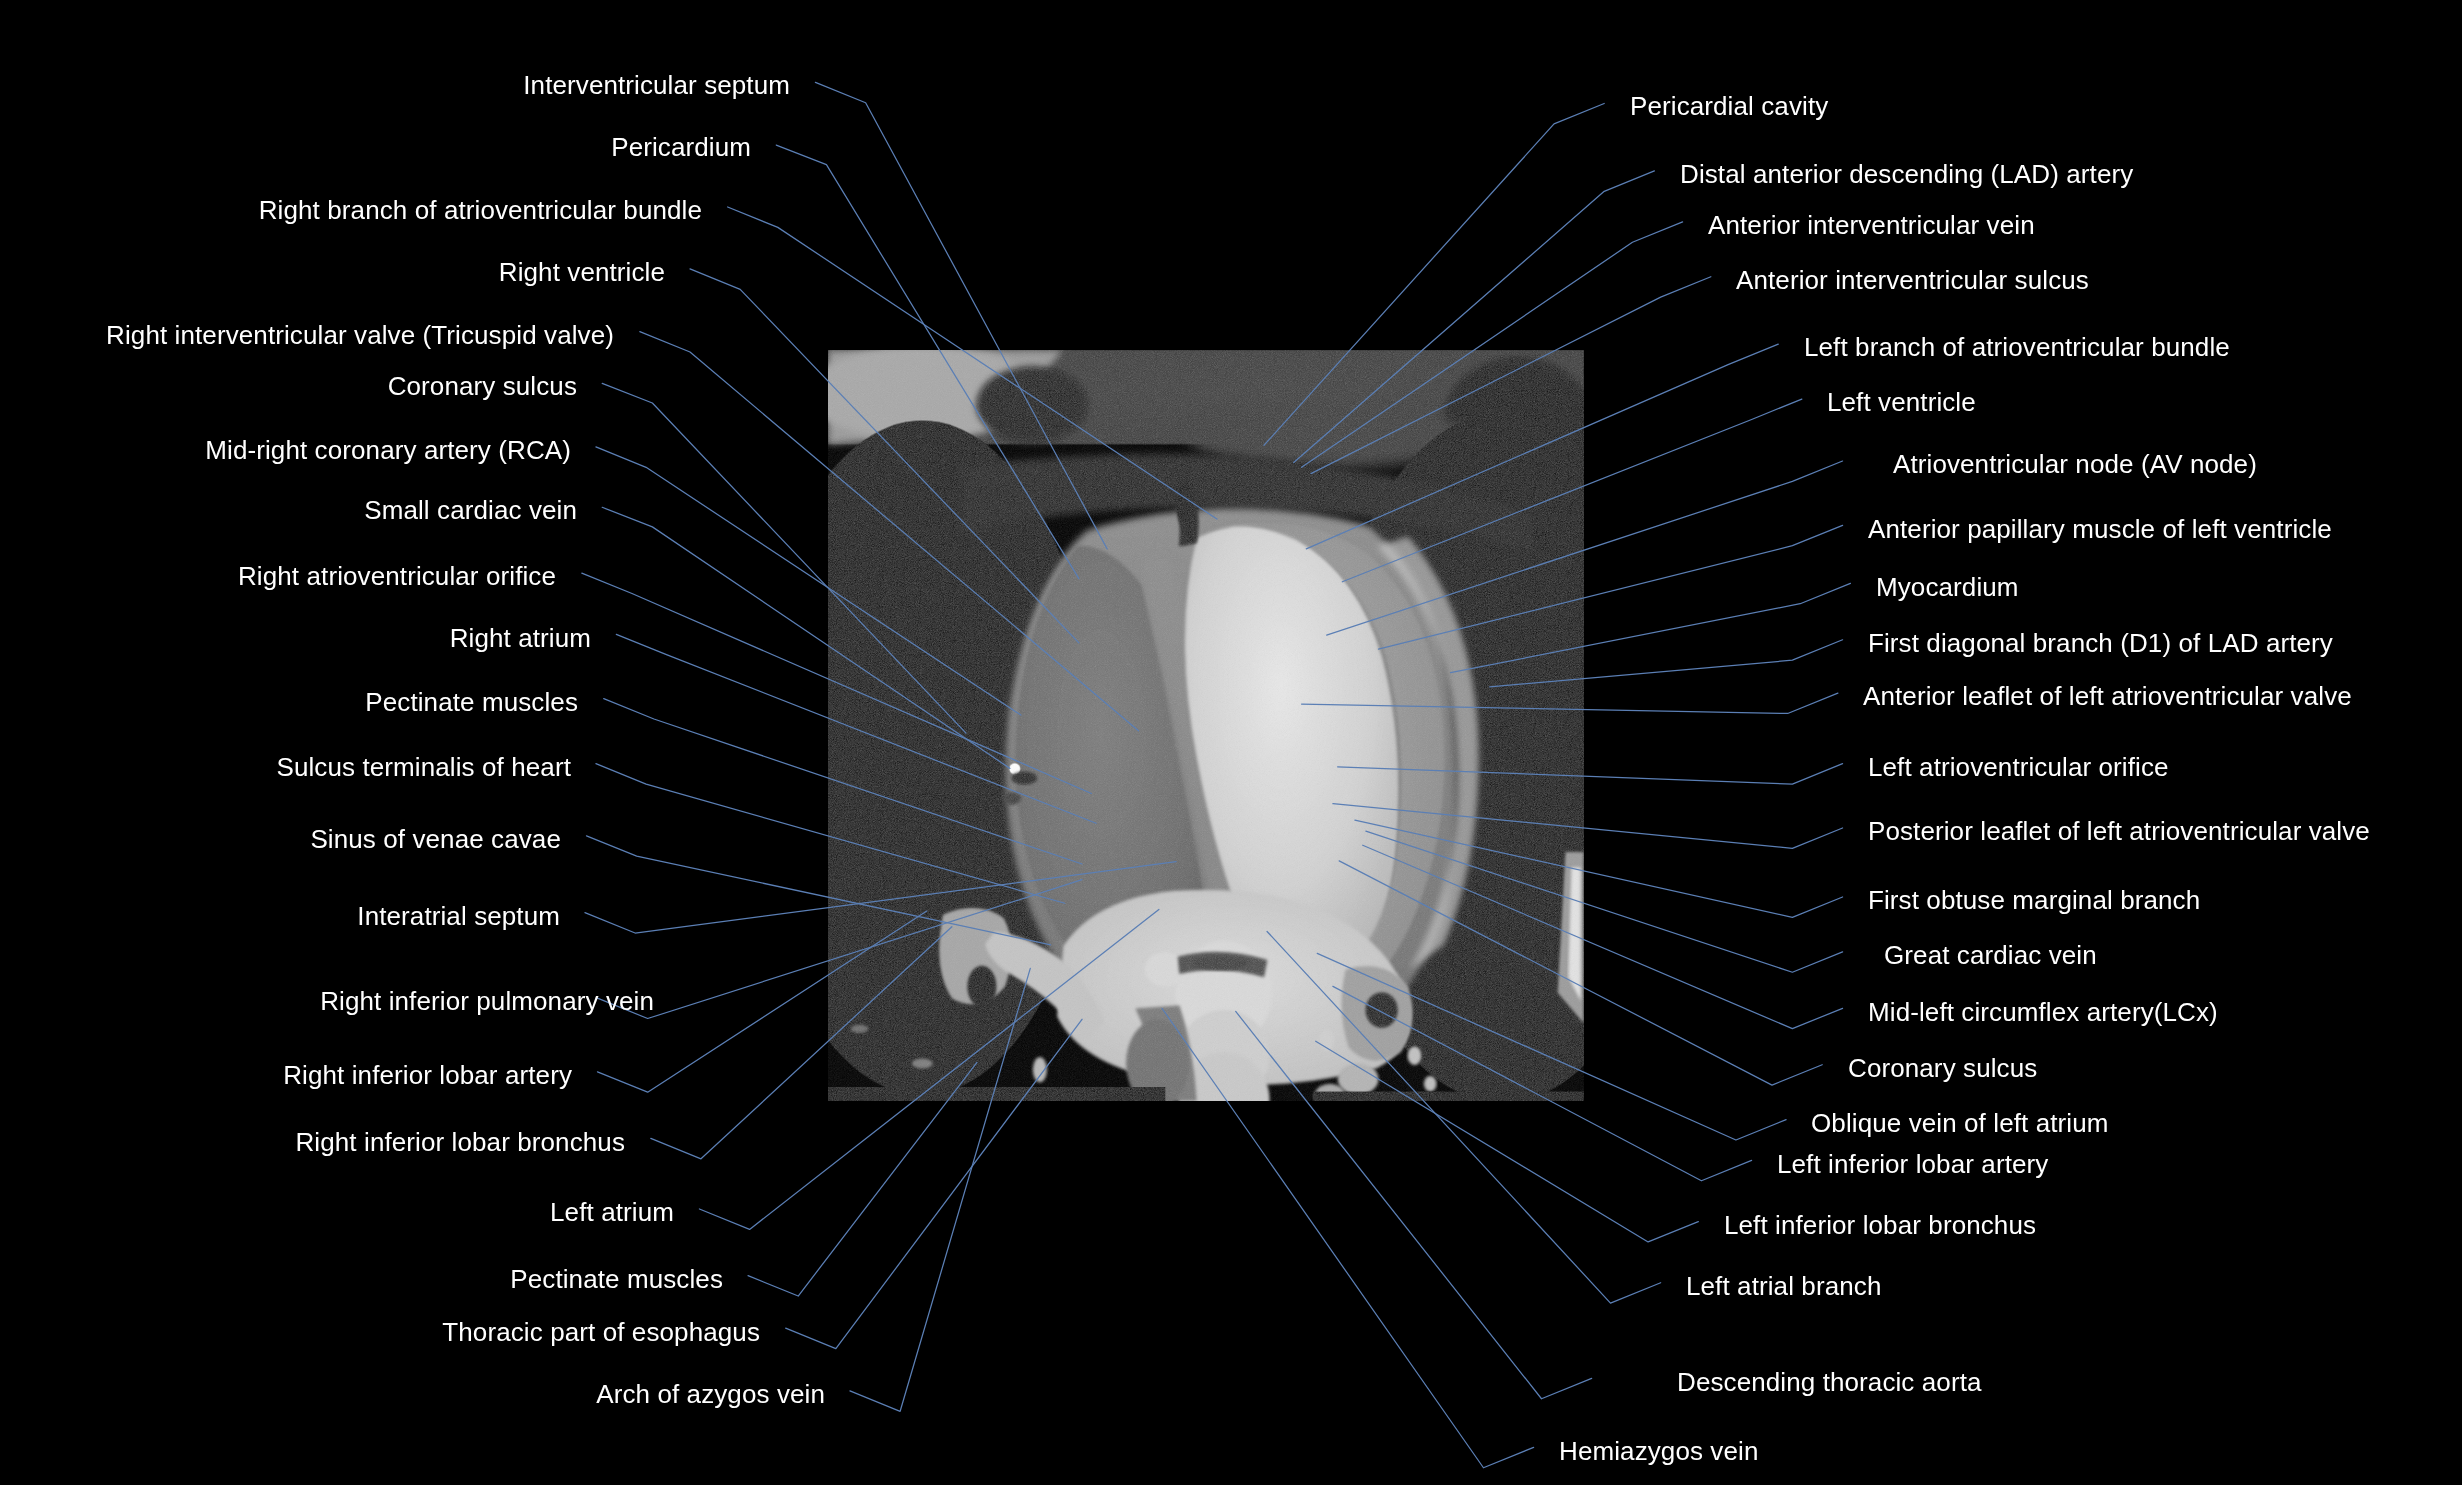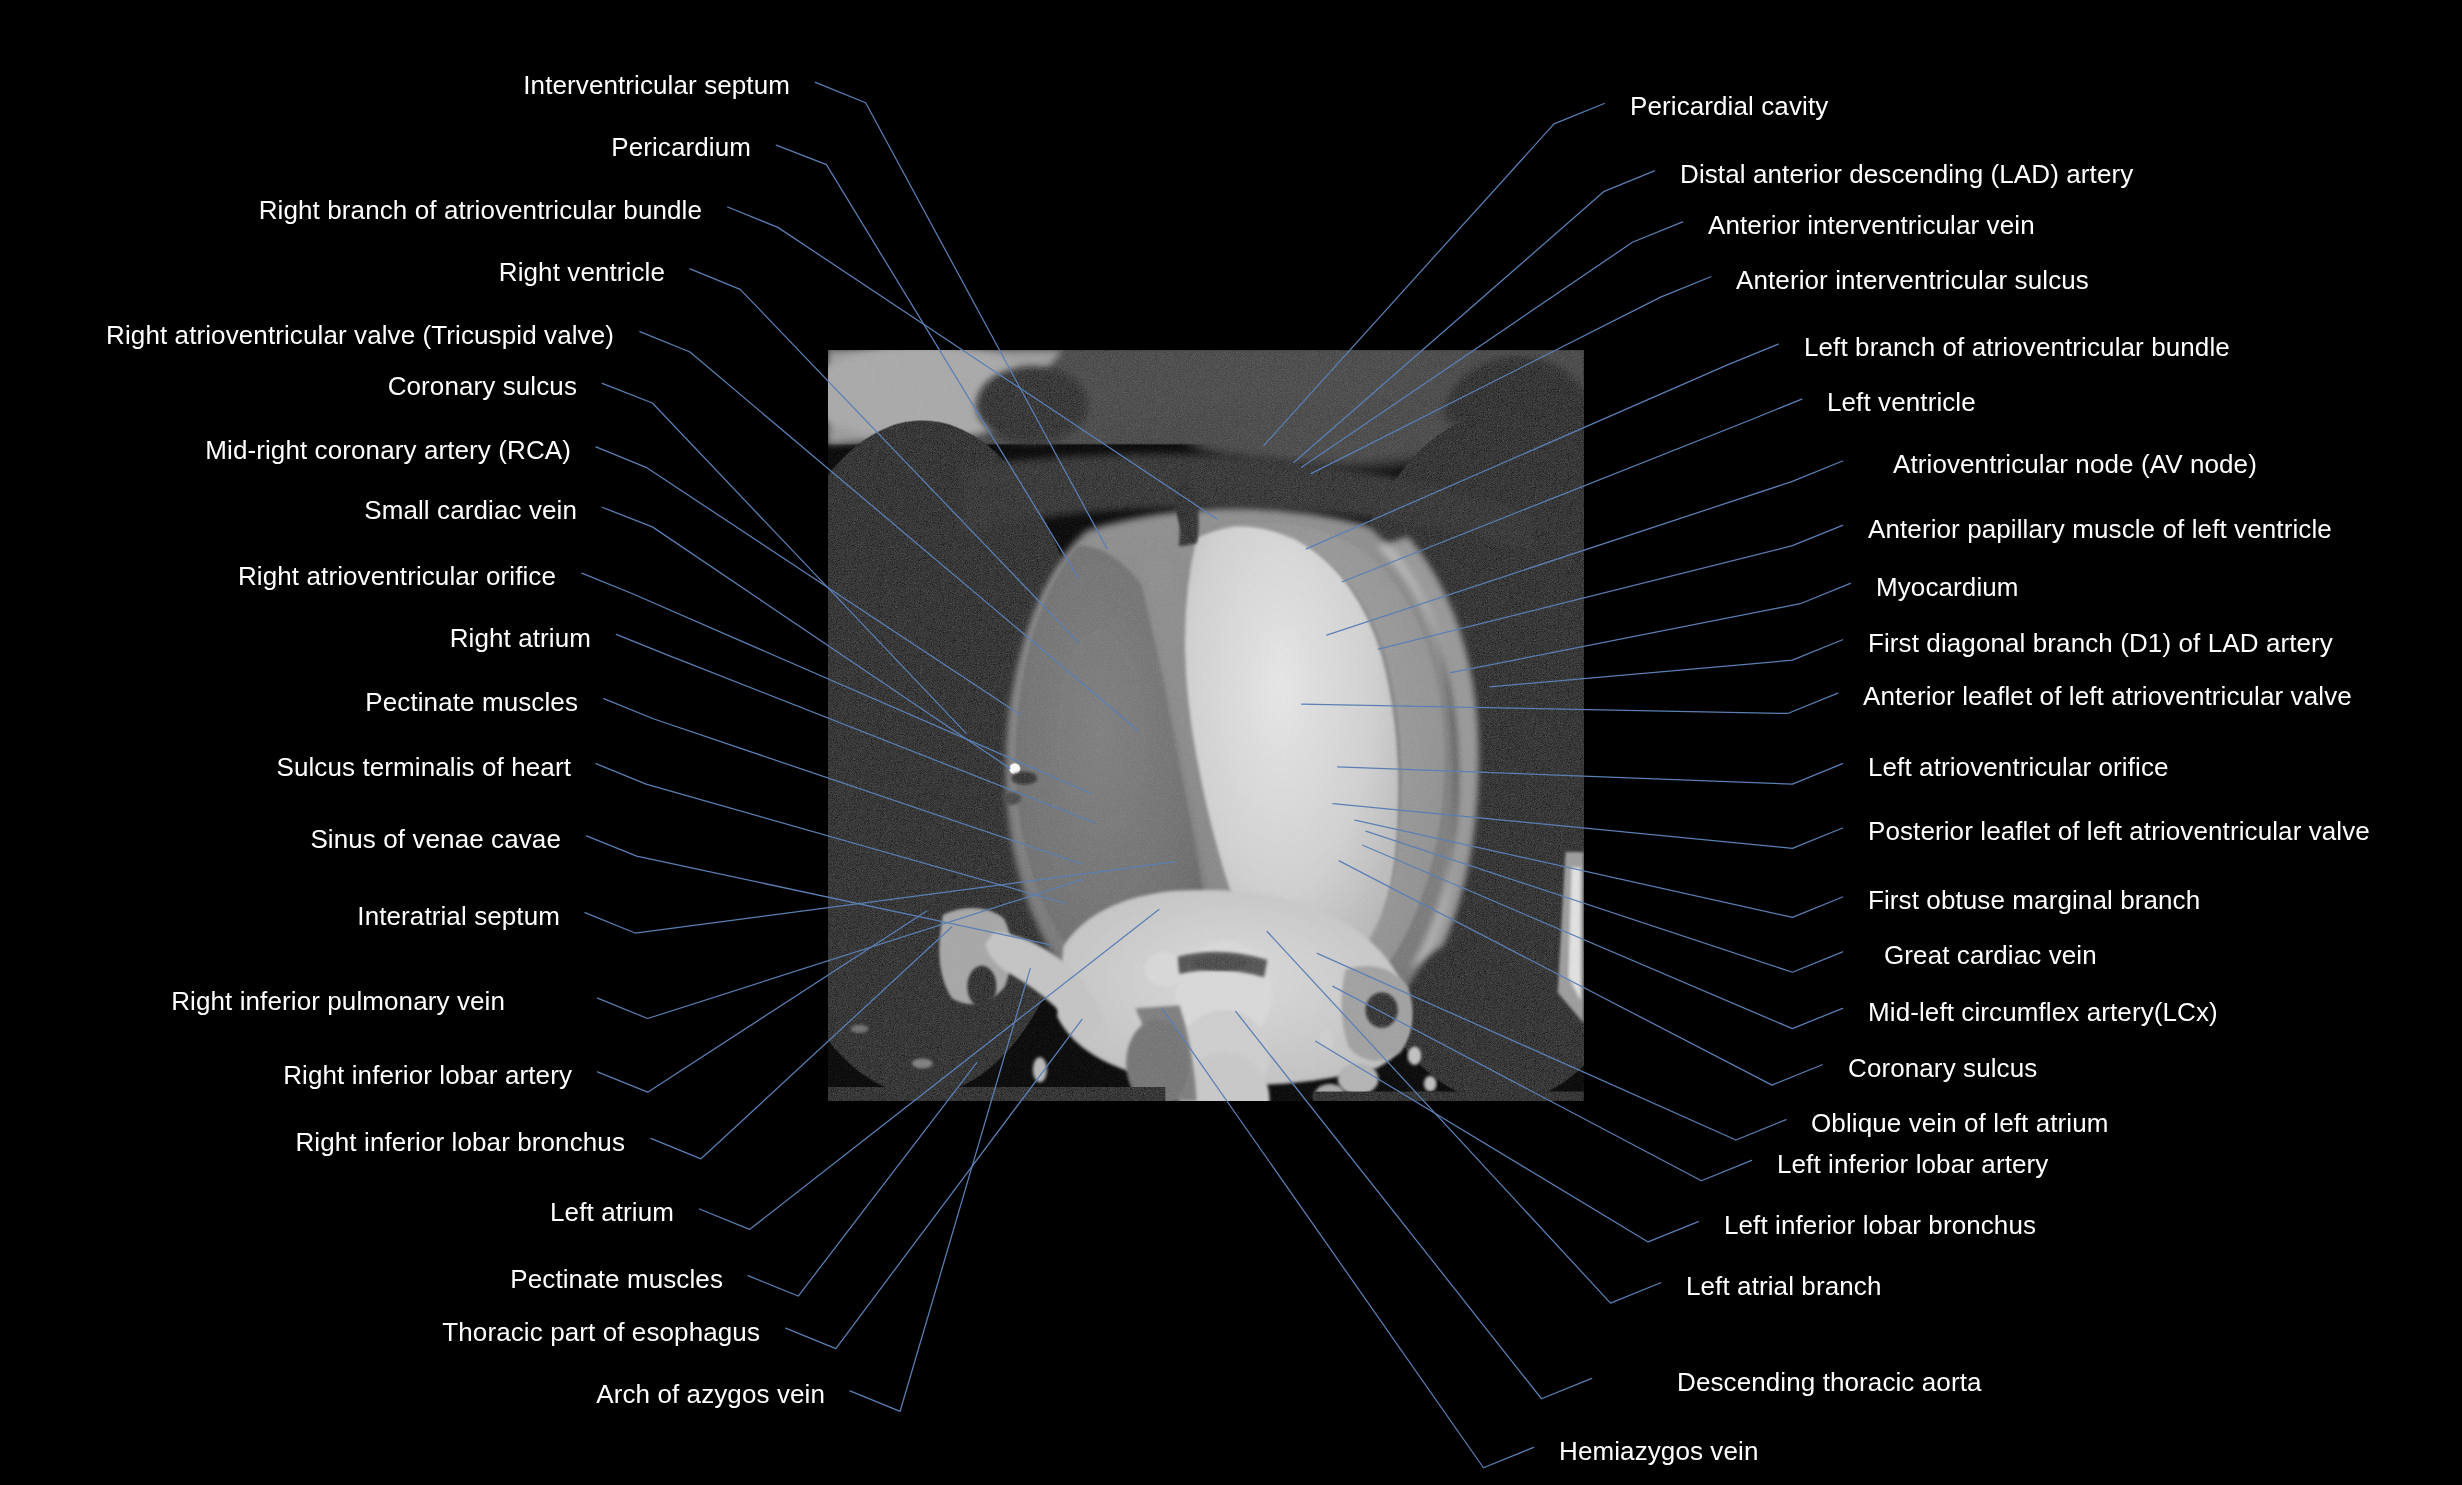--- a/index.html
+++ b/index.html
@@ -236,31 +236,31 @@
       <polyline points="2118,1636 2054,1662 1616,1188" fill="none" stroke="#5b7fb5" stroke-width="1.6" stroke-linejoin="round" stroke-linecap="round"></polyline>
       <polyline points="2030,1758 1966,1784 1576,1290" fill="none" stroke="#5b7fb5" stroke-width="1.6" stroke-linejoin="round" stroke-linecap="round"></polyline>
       <polyline points="1956,1846 1892,1872 1482,1286" fill="none" stroke="#5b7fb5" stroke-width="1.6" stroke-linejoin="round" stroke-linecap="round"></polyline>
     </svg>
 
   <div id="left-labels">
       <div class="label left" style="right: 1672px; top: 85px;">Interventricular septum</div>
       <div class="label left" style="right: 1711px; top: 147px;">Pericardium</div>
       <div class="label left" style="right: 1760px; top: 210px;">Right branch of atrioventricular bundle</div>
       <div class="label left" style="right: 1797px; top: 272px;">Right ventricle</div>
-      <div class="label left" style="right: 1848px; top: 335px;">Right atrioventricular valve (Tricuspid valve)</div>
+      <div class="label left" style="right: 1848px; top: 335px;">Right interventricular valve (Tricuspid valve)</div>
       <div class="label left" style="right: 1885px; top: 386px;">Coronary sulcus</div>
       <div class="label left" style="right: 1891px; top: 450px;">Mid-right coronary artery (RCA)</div>
       <div class="label left" style="right: 1885px; top: 510px;">Small cardiac vein</div>
       <div class="label left" style="right: 1906px; top: 576px;">Right atrioventricular orifice</div>
       <div class="label left" style="right: 1871px; top: 638px;">Right atrium</div>
       <div class="label left" style="right: 1884px; top: 702px;">Pectinate muscles</div>
       <div class="label left" style="right: 1891px; top: 767px;">Sulcus terminalis of heart</div>
       <div class="label left" style="right: 1901px; top: 839px;">Sinus of venae cavae</div>
       <div class="label left" style="right: 1902px; top: 916px;">Interatrial septum</div>
-      <div class="label left" style="right: 1957px; top: 1001px;">Right inferior pulmonary vein</div>
+      <div class="label left" style="right: 1808px; top: 1001px;">Right inferior pulmonary vein</div>
       <div class="label left" style="right: 1890px; top: 1075px;">Right inferior lobar artery</div>
       <div class="label left" style="right: 1837px; top: 1142px;">Right inferior lobar bronchus</div>
       <div class="label left" style="right: 1788px; top: 1212px; margin-left: 19px;">Left atrium</div>
       <div class="label left" style="right: 1739px; top: 1279px;">Pectinate muscles</div>
       <div class="label left" style="right: 1702px; top: 1332px;">Thoracic part of esophagus</div>
       <div class="label left" style="right: 1637px; top: 1394px;">Arch of azygos vein</div>
     </div>
   <div id="right-labels">
       <div class="label right" style="left: 1630px; top: 106px;">Pericardial cavity</div>
       <div class="label right" style="left: 1680px; top: 174px;">Distal anterior descending (LAD) artery</div>

